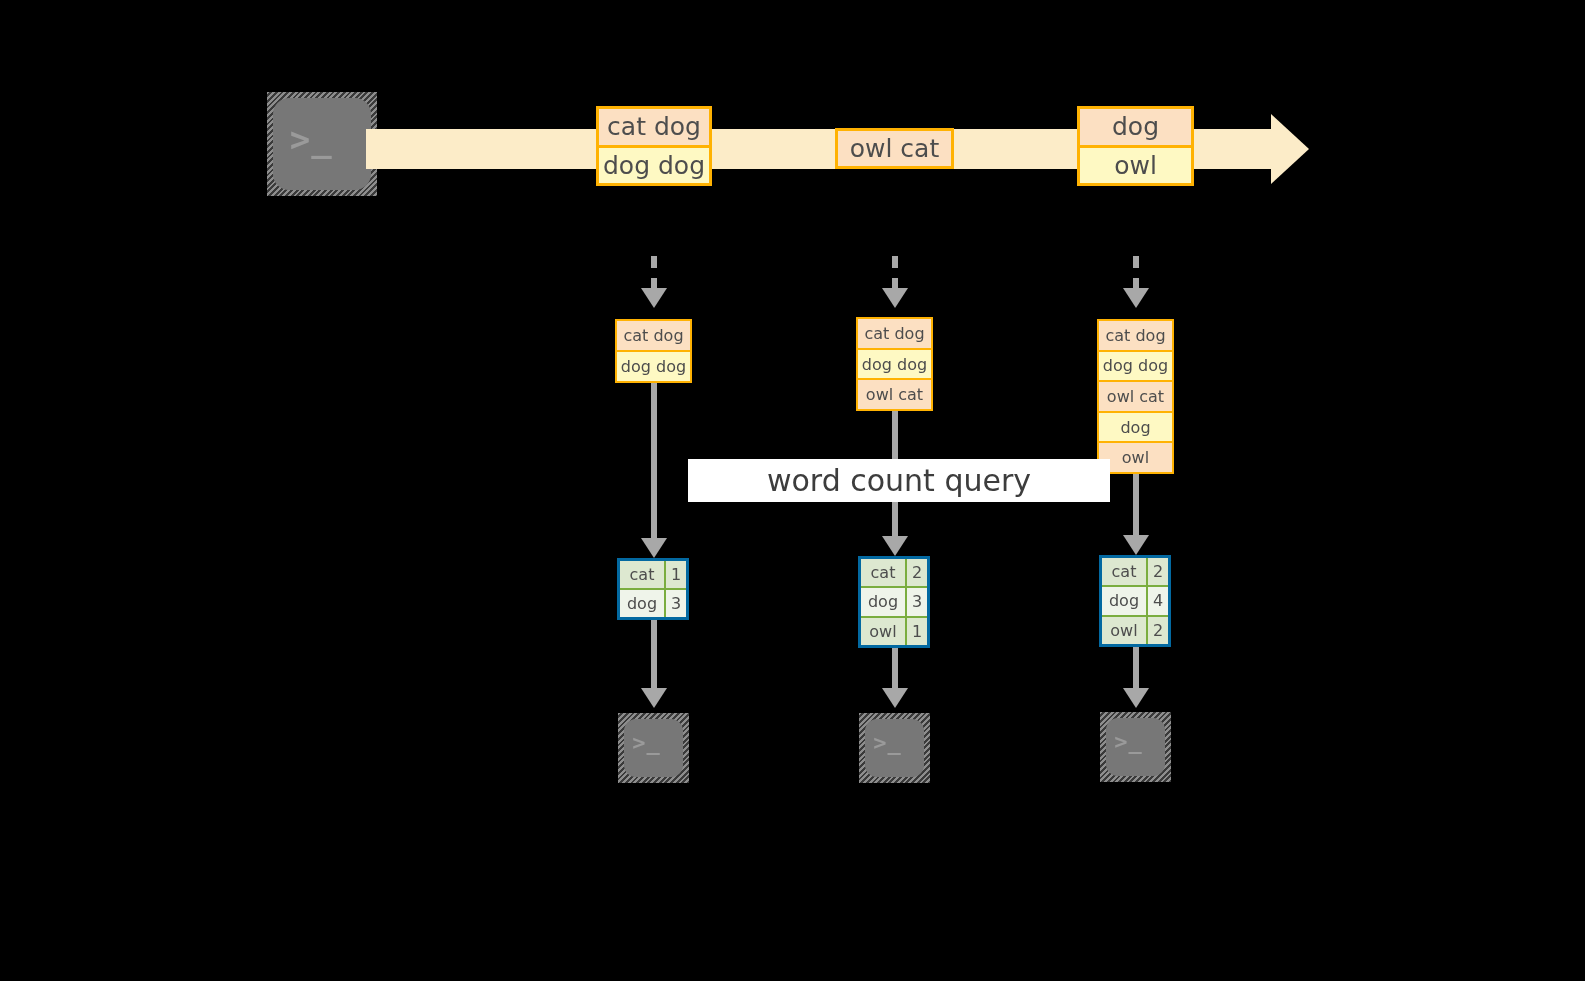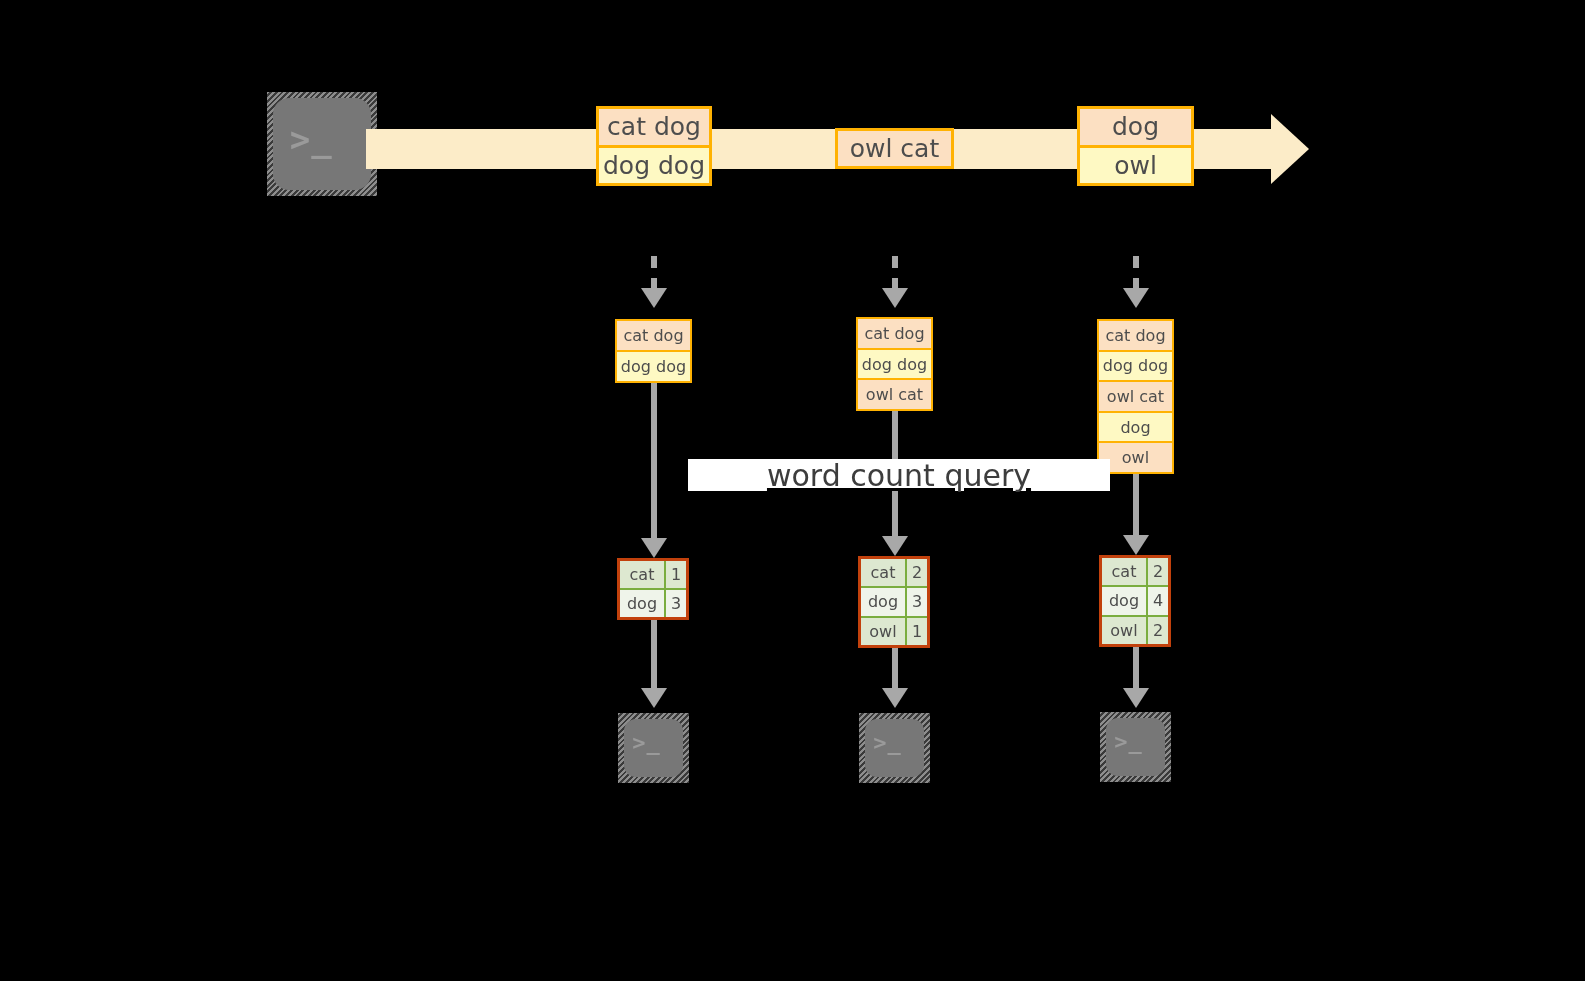--- a/index.html
+++ b/index.html
@@ -72,21 +72,21 @@
   .mbox .row.even{background:#fef9c3;}
   .mbox .row + .row{border-top:3px solid #ffb202;}
   .mbox.lg .row{font-size:25px;}
   .mbox.sm .row{font-size:16px;}
   .mbox.sm .row + .row{border-top:2px solid #ffb202;}
   .mbox.sm{border-width:2px;}
 
   
   .gtable{
     position:absolute;
-    border:3px solid #c2410c;
+    border:3px solid #0369a1;
     box-sizing:border-box;
     background:#eef3e7;
     display:flex;flex-direction:column;
   }
   .gtable .grow{
     flex:1 1 auto;display:flex;
     box-sizing:border-box;
   }
   .gtable .grow + .grow{border-top:2px solid #7aad3f;}
   .gtable .gcell{
@@ -250,17 +250,17 @@
 
   <div class="vline" style="left:1133px;top:647px;height:45px;"></div>
   <div class="vhead" style="left:1123px;top:688px;"></div>
 
   <div class="term small" style="left:1100px;top:712px;width:71px;height:70px;">
     <div class="inner">
       <span class="prompt">&gt;_</span>
     </div>
   </div>
 
-  <div class="banner" style="left:688px;top:459px;width:422px;height:32px;text-decoration:underline;">
+  <div class="banner" style="left:688px;top:459px;width:422px;height:43px;">
     <span class="txt">word count query</span>
   </div>
 
 </div>
 
 </body></html>

